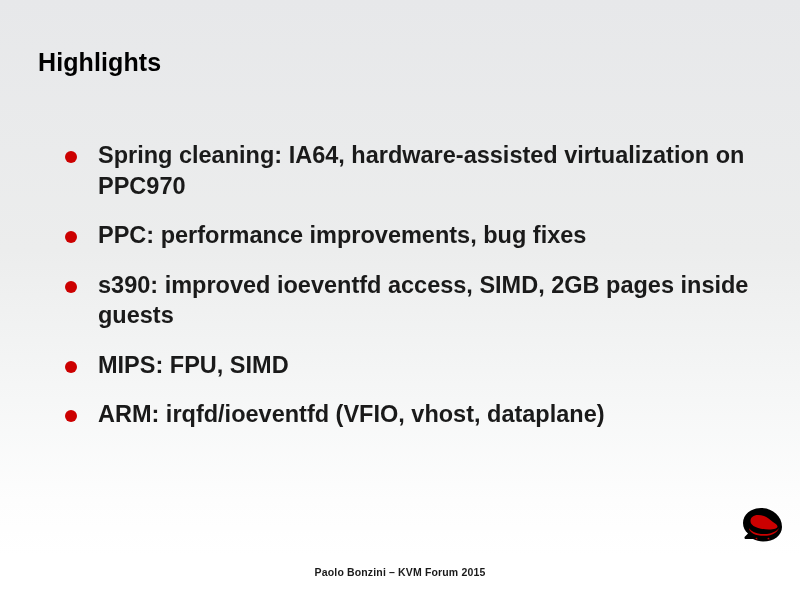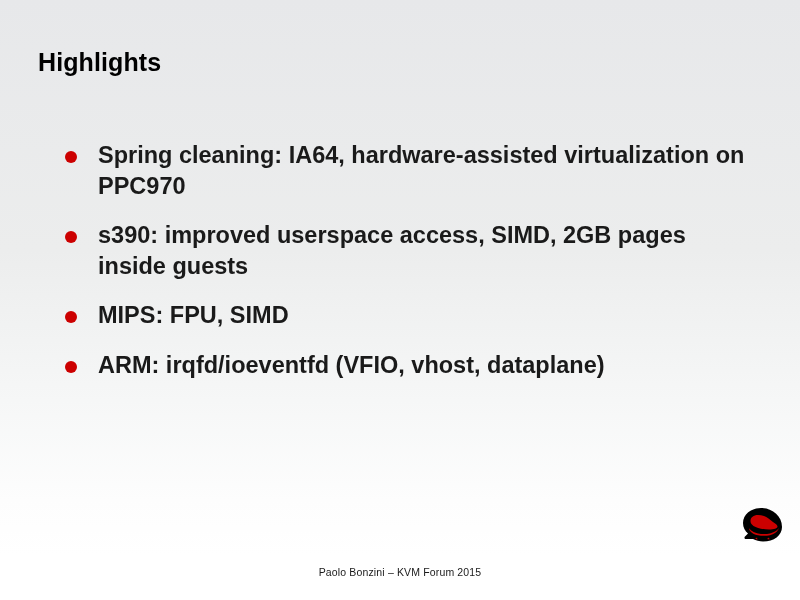--- a/index.html
+++ b/index.html
@@ -71,21 +71,21 @@
     display: block;
   }
 
   .footer-note {
     position: absolute;
     left: 0;
     right: 0;
     top: 566px;
     text-align: center;
     font-size: 10.5px;
-    font-weight: normal;
+    font-weight: bold;
     color: #1a1a1a;
     letter-spacing: 0.15px;
   }
 
   .brand-logo {
     position: absolute;
     right: 14px;
     bottom: 8px;
     width: 48px;
     height: 42px;
@@ -99,24 +99,28 @@
   <div class="slide-title">Highlights</div>
 
   <ul class="bullet-list">
 
     <li class="bullet-item">
       <span class="bullet-marker"></span>
       <span class="bullet-text">Spring cleaning: IA64, hardware-assisted virtualization on PPC970</span>
     </li>
 
 
+    <li class="bullet-item">
+      <span class="bullet-marker"></span>
+      <span class="bullet-text">PPC: performance improvements, bug fixes</span>
+    </li>
 
     <li class="bullet-item">
       <span class="bullet-marker"></span>
-      <span class="bullet-text">s390: improved userspace access, SIMD, 2GB pages inside guests</span>
+      <span class="bullet-text">s390: improved ioeventfd access, SIMD, 2GB pages inside guests</span>
     </li>
 
     <li class="bullet-item">
       <span class="bullet-marker"></span>
       <span class="bullet-text">MIPS: FPU, SIMD</span>
     </li>
 
     <li class="bullet-item">
       <span class="bullet-marker"></span>
       <span class="bullet-text">ARM: irqfd/ioeventfd (VFIO, vhost, dataplane)</span>

